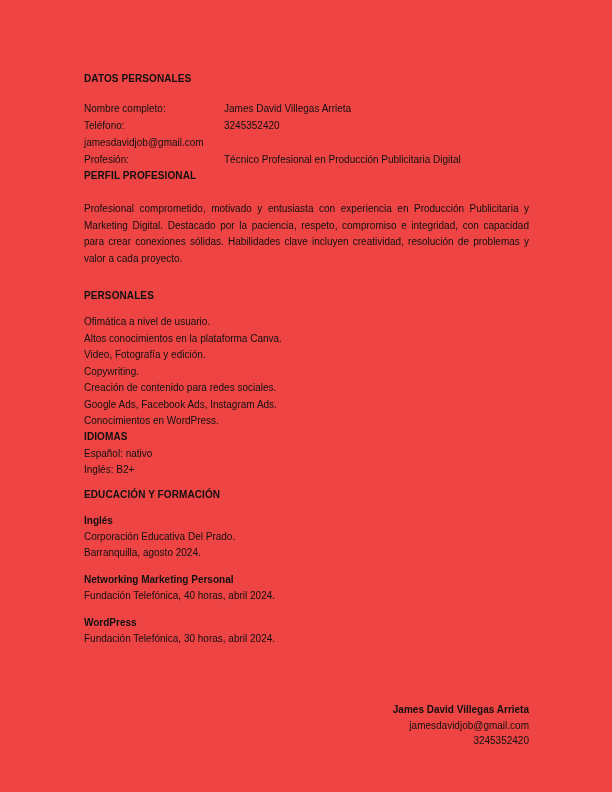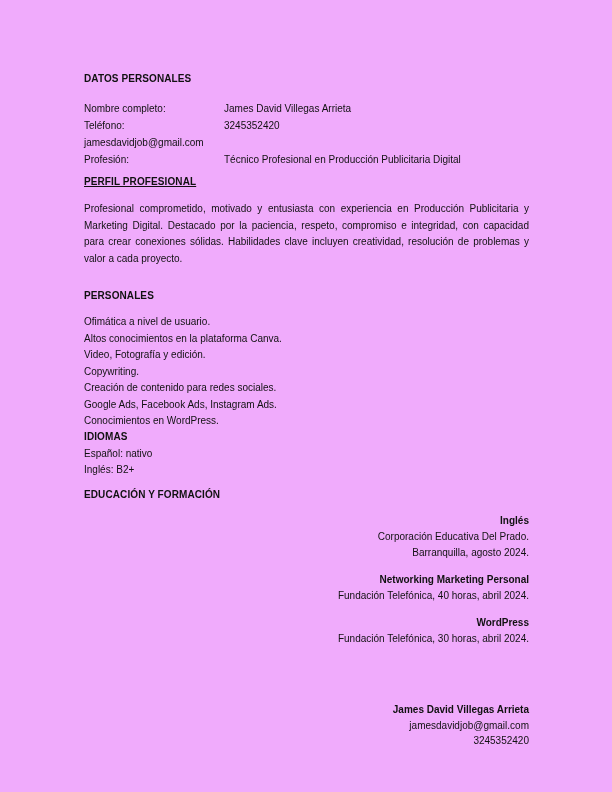--- a/index.html
+++ b/index.html
@@ -1,20 +1,20 @@
 <!DOCTYPE html>
 <html><head>
 <meta charset="utf-8">
 <style>
   html, body { margin: 0; padding: 0; background: #ffffff; }
   .page {
     position: relative;
     width: 612px;
     height: 792px;
-    background: #f0abfc;
+    background: #ef4444;
     color: #111111;
     font-family: "Liberation Sans", sans-serif;
     font-size: 10px;
     overflow: hidden;
   }
   .sec { position: absolute; left: 84px; width: 445px; }
   .heading {
     font-weight: 700;
     font-size: 10px;
     line-height: 16.5px;
@@ -24,37 +24,37 @@
   
   .frow { display: flex; line-height: 17px; }
   .flabel { width: 140px; flex: none; }
   .fvalue { flex: 1; }
   
   .jline { line-height: 16.5px; text-align: justify; text-align-last: justify; }
   .jlast { line-height: 16.5px; text-align: left; }
   
   .skill, .lang { line-height: 16.5px; }
   
-  .edu-entry { margin-bottom: 11px; text-align: right; }
+  .edu-entry { margin-bottom: 11px; }
   .edu-title { font-weight: 700; line-height: 16px; }
   .edu-line { line-height: 16px; }
   
   .footer {
     position: absolute;
     left: 84px;
     width: 445px;
     top: 702px;
     text-align: right;
     line-height: 15.5px;
   }
   .footer-name { font-weight: 700; }
   
   #sec-datos-h   { top: 71px; }
   #sec-datos-f   { top: 100px; }
-  #sec-perfil-h  { top: 174px; text-decoration: underline; }
+  #sec-perfil-h  { top: 168px; }
   #sec-perfil-p  { top: 201px; }
   #sec-hab-h     { top: 288px; }
   #sec-hab-list  { top: 314px; }
   #sec-idiomas   { top: 429px; }
   #sec-edu-h     { top: 487px; }
   #sec-edu       { top: 513px; }
 </style>
 </head>
 <body>
 

